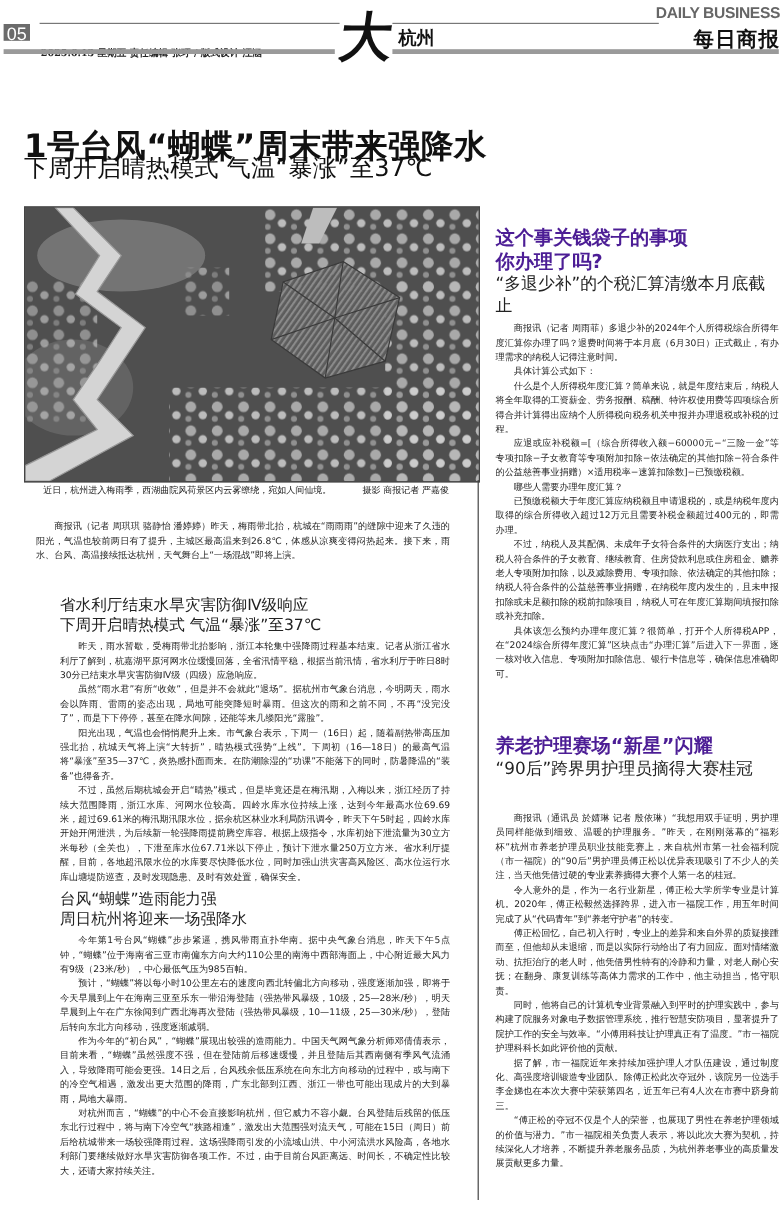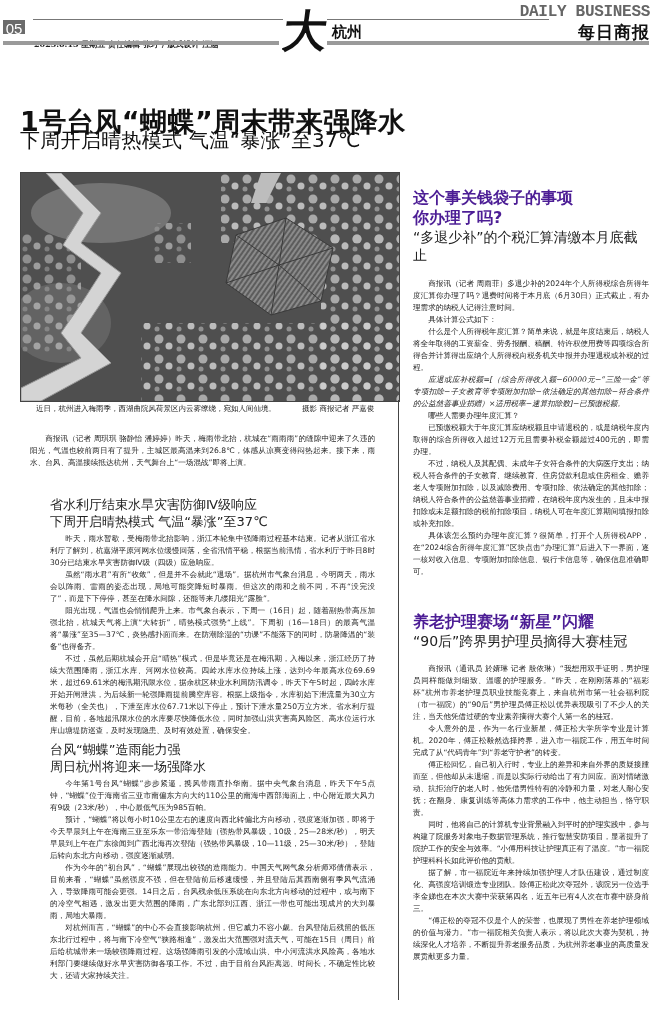--- a/index.html
+++ b/index.html
@@ -14,22 +14,22 @@
   .meta-line { position: absolute; left: 34px; top: 27px; font-size: 8px; color: #222;
                font-family: "DejaVu Serif", serif; font-weight: bold; white-space: nowrap; margin-top: 12px; }
   .rule-top-left { position: absolute; left: 33px; top: 19px; width: 250px; height: 1px; background: #777; }
   .rule-thick-left { position: absolute; left: 3px; top: 41px; width: 276px; height: 4px; background: #9a9a9a; }
   .big-char { position: absolute; left: 283px; top: 2px; font-size: 44px; font-weight: bold;
               font-family: "DejaVu Serif", serif; color: #111; transform: skewX(-8deg); }
   .city { position: absolute; left: 332px; top: 23px; font-size: 15px; font-weight: bold;
           font-family: "DejaVu Serif", serif; color: #111; }
   .rule-top-right { position: absolute; left: 327px; top: 19px; width: 222px; height: 1px; background: #777; }
   .rule-thick-right { position: absolute; left: 327px; top: 41px; width: 322px; height: 4px; background: #9a9a9a; }
-  .brand-en { position: absolute; right: 2px; top: 3px; font-size: 16px; color: #666;
-              font-family: Liberation Mono, monospace; font-weight: bold; letter-spacing: -0.3px; }
+  .brand-en { position: absolute; right: 2px; top: 3px; font-size: 13px; color: #666;
+              font-family: Liberation Sans, sans-serif; font-weight: bold; letter-spacing: -0.3px; }
   .brand-cn { position: absolute; right: 2px; top: 21px; font-size: 17px; font-weight: bold;
               font-family: "DejaVu Serif", serif; color: #111; letter-spacing: 1px; }
 
   
   .headline { position: absolute; left: 20px; top: 86px; font-size: 27px; font-weight: bold;
               color: #111; white-space: nowrap; letter-spacing: 0.5px; }
   .subhead { position: absolute; left: 20px; top: 127px; font-size: 20px; color: #111;
              white-space: nowrap; font-family: "DejaVu Sans", sans-serif; letter-spacing: 0.3px; }
 
   
@@ -47,21 +47,21 @@
        color: #1e1e1e; font-family: "DejaVu Sans", sans-serif; }
   .h2 { font-size: 13px; line-height: 17px; color: #222; margin: 0; font-weight: normal;
         padding-left: 30px; }
 
   
   .rcol { position: absolute; left: 413px; width: 236px; }
   .r-title { font-size: 16px; line-height: 20px; font-weight: bold; color: #4c1d95; margin: 0; }
   .r-sub { font-size: 14px; line-height: 18px; color: #222; margin: 0; }
   .rp { font-size: 7.6px; line-height: 12px; text-indent: 2em; margin: 0; text-align: justify;
         color: #1e1e1e; }
-  .rp.formula { font-family: "DejaVu Serif", serif; font-style: italic; }
+  .rp.formula { font-family: "DejaVu Serif", serif; }
 </style>
 </head>
 <body>
 
 <div class="masthead">
   <div class="page-no">05</div>
   <div class="rule-top-left"></div>
   <div class="meta-line">2025.6.13  星期五  责任编辑 张玎 / 版式设计 汪涵</div>
   <div class="rule-thick-left"></div>
   <div class="big-char">大</div>
@@ -138,36 +138,36 @@
     <p class="p">预计，“蝴蝶”将以每小时10公里左右的速度向西北转偏北方向移动，强度逐渐加强，即将于今天早晨到上午在海南三亚至乐东一带沿海登陆（强热带风暴级，10级，25—28米/秒），明天早晨到上午在广东徐闻到广西北海再次登陆（强热带风暴级，10—11级，25—30米/秒），登陆后转向东北方向移动，强度逐渐减弱。</p>
     <p class="p">作为今年的“初台风”，“蝴蝶”展现出较强的造雨能力。中国天气网气象分析师邓倩倩表示，目前来看，“蝴蝶”虽然强度不强，但在登陆前后移速缓慢，并且登陆后其西南侧有季风气流涌入，导致降雨可能会更强。14日之后，台风残余低压系统在向东北方向移动的过程中，或与南下的冷空气相遇，激发出更大范围的降雨，广东北部到江西、浙江一带也可能出现成片的大到暴雨，局地大暴雨。</p>
     <p class="p">对杭州而言，“蝴蝶”的中心不会直接影响杭州，但它威力不容小觑。台风登陆后残留的低压东北行过程中，将与南下冷空气“狭路相逢”，激发出大范围强对流天气，可能在15日（周日）前后给杭城带来一场较强降雨过程。这场强降雨引发的小流域山洪、中小河流洪水风险高，各地水利部门要继续做好水旱灾害防御各项工作。不过，由于目前台风距离远、时间长，不确定性比较大，还请大家持续关注。</p>
   </div>
 </div>
 
 <div class="rcol" style="top:188px">
   <div class="r-title">这个事关钱袋子的事项</div>
   <div class="r-title">你办理了吗?</div>
   <div class="r-sub">“多退少补”的个税汇算清缴本月底截止</div>
-  <div style="margin-top:14px">
+  <div style="margin-top:4px">
     <p class="rp">商报讯（记者 周雨菲）多退少补的2024年个人所得税综合所得年度汇算你办理了吗？退费时间将于本月底（6月30日）正式截止，有办理需求的纳税人记得注意时间。</p>
     <p class="rp">具体计算公式如下：</p>
     <p class="rp">什么是个人所得税年度汇算？简单来说，就是年度结束后，纳税人将全年取得的工资薪金、劳务报酬、稿酬、特许权使用费等四项综合所得合并计算得出应纳个人所得税向税务机关申报并办理退税或补税的过程。</p>
     <p class="rp formula">应退或应补税额=[（综合所得收入额−60000元−“三险一金”等专项扣除−子女教育等专项附加扣除−依法确定的其他扣除−符合条件的公益慈善事业捐赠）×适用税率−速算扣除数]−已预缴税额。</p>
     <p class="rp">哪些人需要办理年度汇算？</p>
     <p class="rp">已预缴税额大于年度汇算应纳税额且申请退税的，或是纳税年度内取得的综合所得收入超过12万元且需要补税金额超过400元的，即需办理。</p>
     <p class="rp">不过，纳税人及其配偶、未成年子女符合条件的大病医疗支出；纳税人符合条件的子女教育、继续教育、住房贷款利息或住房租金、赡养老人专项附加扣除，以及减除费用、专项扣除、依法确定的其他扣除；纳税人符合条件的公益慈善事业捐赠，在纳税年度内发生的，且未申报扣除或未足额扣除的税前扣除项目，纳税人可在年度汇算期间填报扣除或补充扣除。</p>
     <p class="rp">具体该怎么预约办理年度汇算？很简单，打开个人所得税APP，在“2024综合所得年度汇算”区块点击“办理汇算”后进入下一界面，逐一核对收入信息、专项附加扣除信息、银行卡信息等，确保信息准确即可。</p>
   </div>
 </div>
 
 <div class="rcol" style="top:612px">
   <div class="r-title">养老护理赛场“新星”闪耀</div>
   <div class="r-sub">“90后”跨界男护理员摘得大赛桂冠</div>
-  <div style="margin-top:13px">
+  <div style="margin-top:26px">
     <p class="rp">商报讯（通讯员 於婧琳 记者 殷依琳）“我想用双手证明，男护理员同样能做到细致、温暖的护理服务。”昨天，在刚刚落幕的“福彩杯”杭州市养老护理员职业技能竞赛上，来自杭州市第一社会福利院（市一福院）的“90后”男护理员傅正松以优异表现吸引了不少人的关注，当天他凭借过硬的专业素养摘得大赛个人第一名的桂冠。</p>
     <p class="rp">令人意外的是，作为一名行业新星，傅正松大学所学专业是计算机。2020年，傅正松毅然选择跨界，进入市一福院工作，用五年时间完成了从“代码青年”到“养老守护者”的转变。</p>
     <p class="rp">傅正松回忆，自己初入行时，专业上的差异和来自外界的质疑接踵而至，但他却从未退缩，而是以实际行动给出了有力回应。面对情绪激动、抗拒治疗的老人时，他凭借男性特有的冷静和力量，对老人耐心安抚；在翻身、康复训练等高体力需求的工作中，他主动担当，恪守职责。</p>
     <p class="rp">同时，他将自己的计算机专业背景融入到平时的护理实践中，参与构建了院服务对象电子数据管理系统，推行智慧安防项目，显著提升了院护工作的安全与效率。“小傅用科技让护理真正有了温度。”市一福院护理科科长如此评价他的贡献。</p>
     <p class="rp">据了解，市一福院近年来持续加强护理人才队伍建设，通过制度化、高强度培训锻造专业团队。除傅正松此次夺冠外，该院另一位选手李金娣也在本次大赛中荣获第四名，近五年已有4人次在市赛中跻身前三。</p>
     <p class="rp">“傅正松的夺冠不仅是个人的荣誉，也展现了男性在养老护理领域的价值与潜力。”市一福院相关负责人表示，将以此次大赛为契机，持续深化人才培养，不断提升养老服务品质，为杭州养老事业的高质量发展贡献更多力量。</p>
   </div>
 </div>
 
 </body></html>

